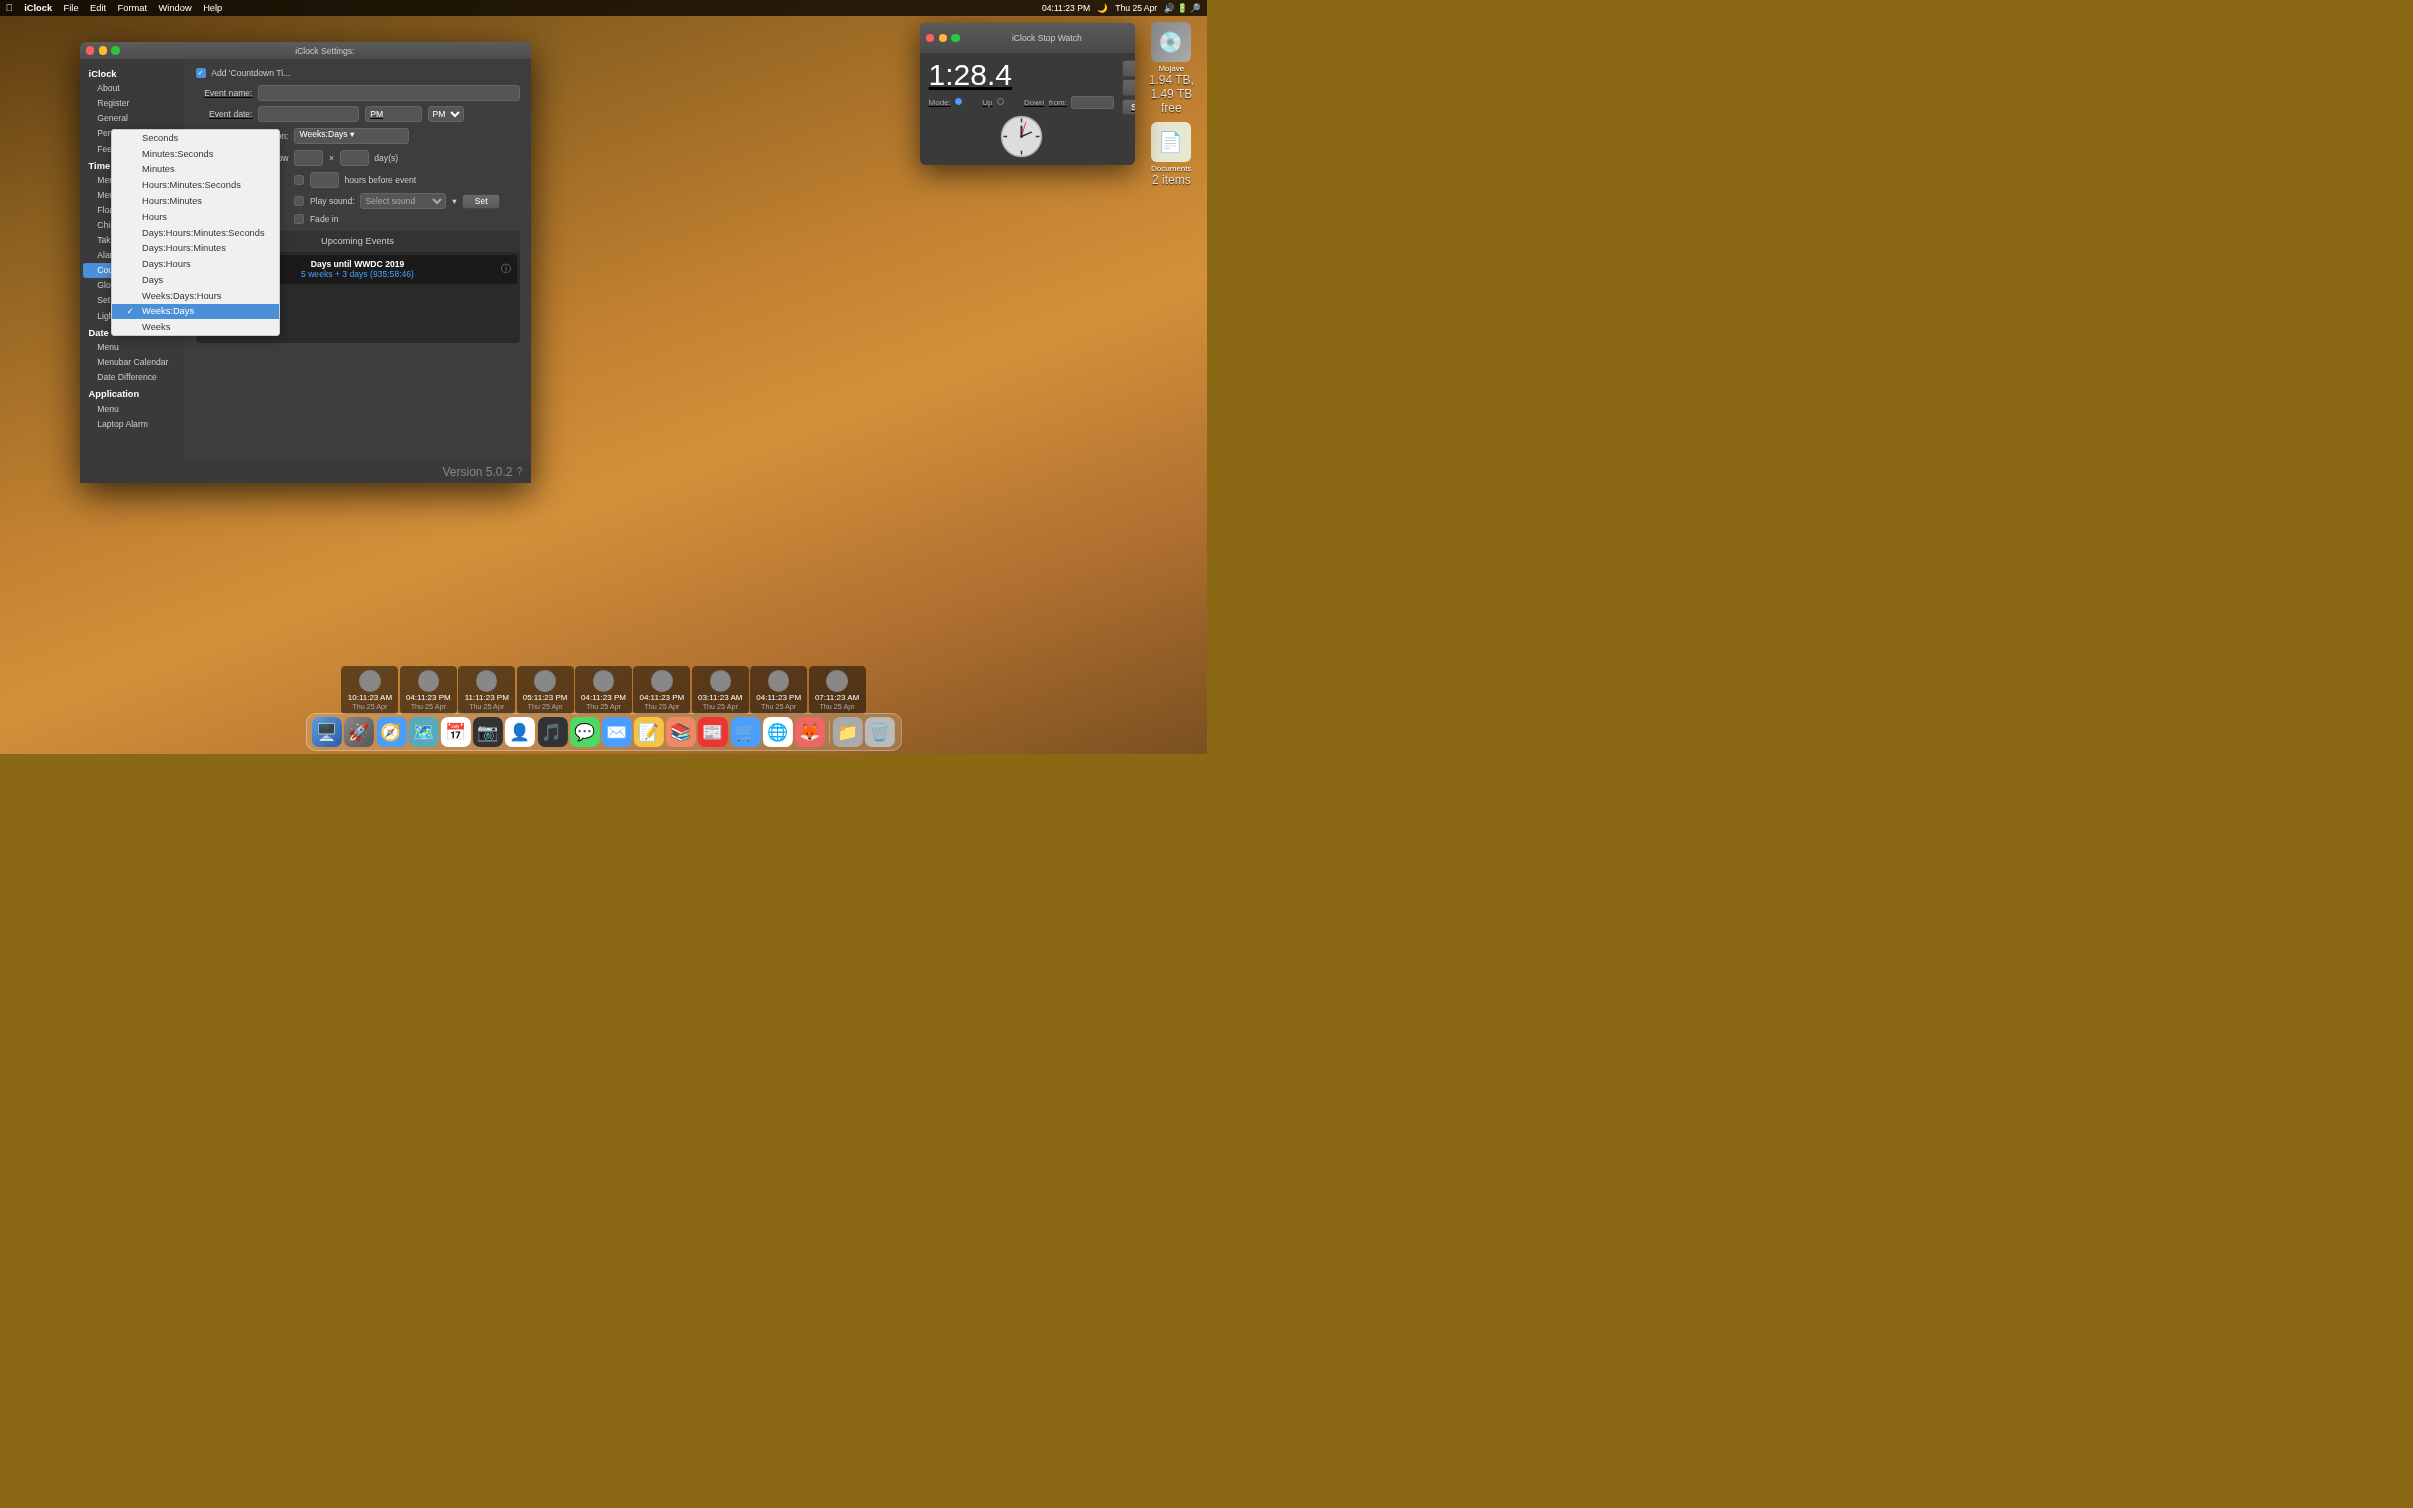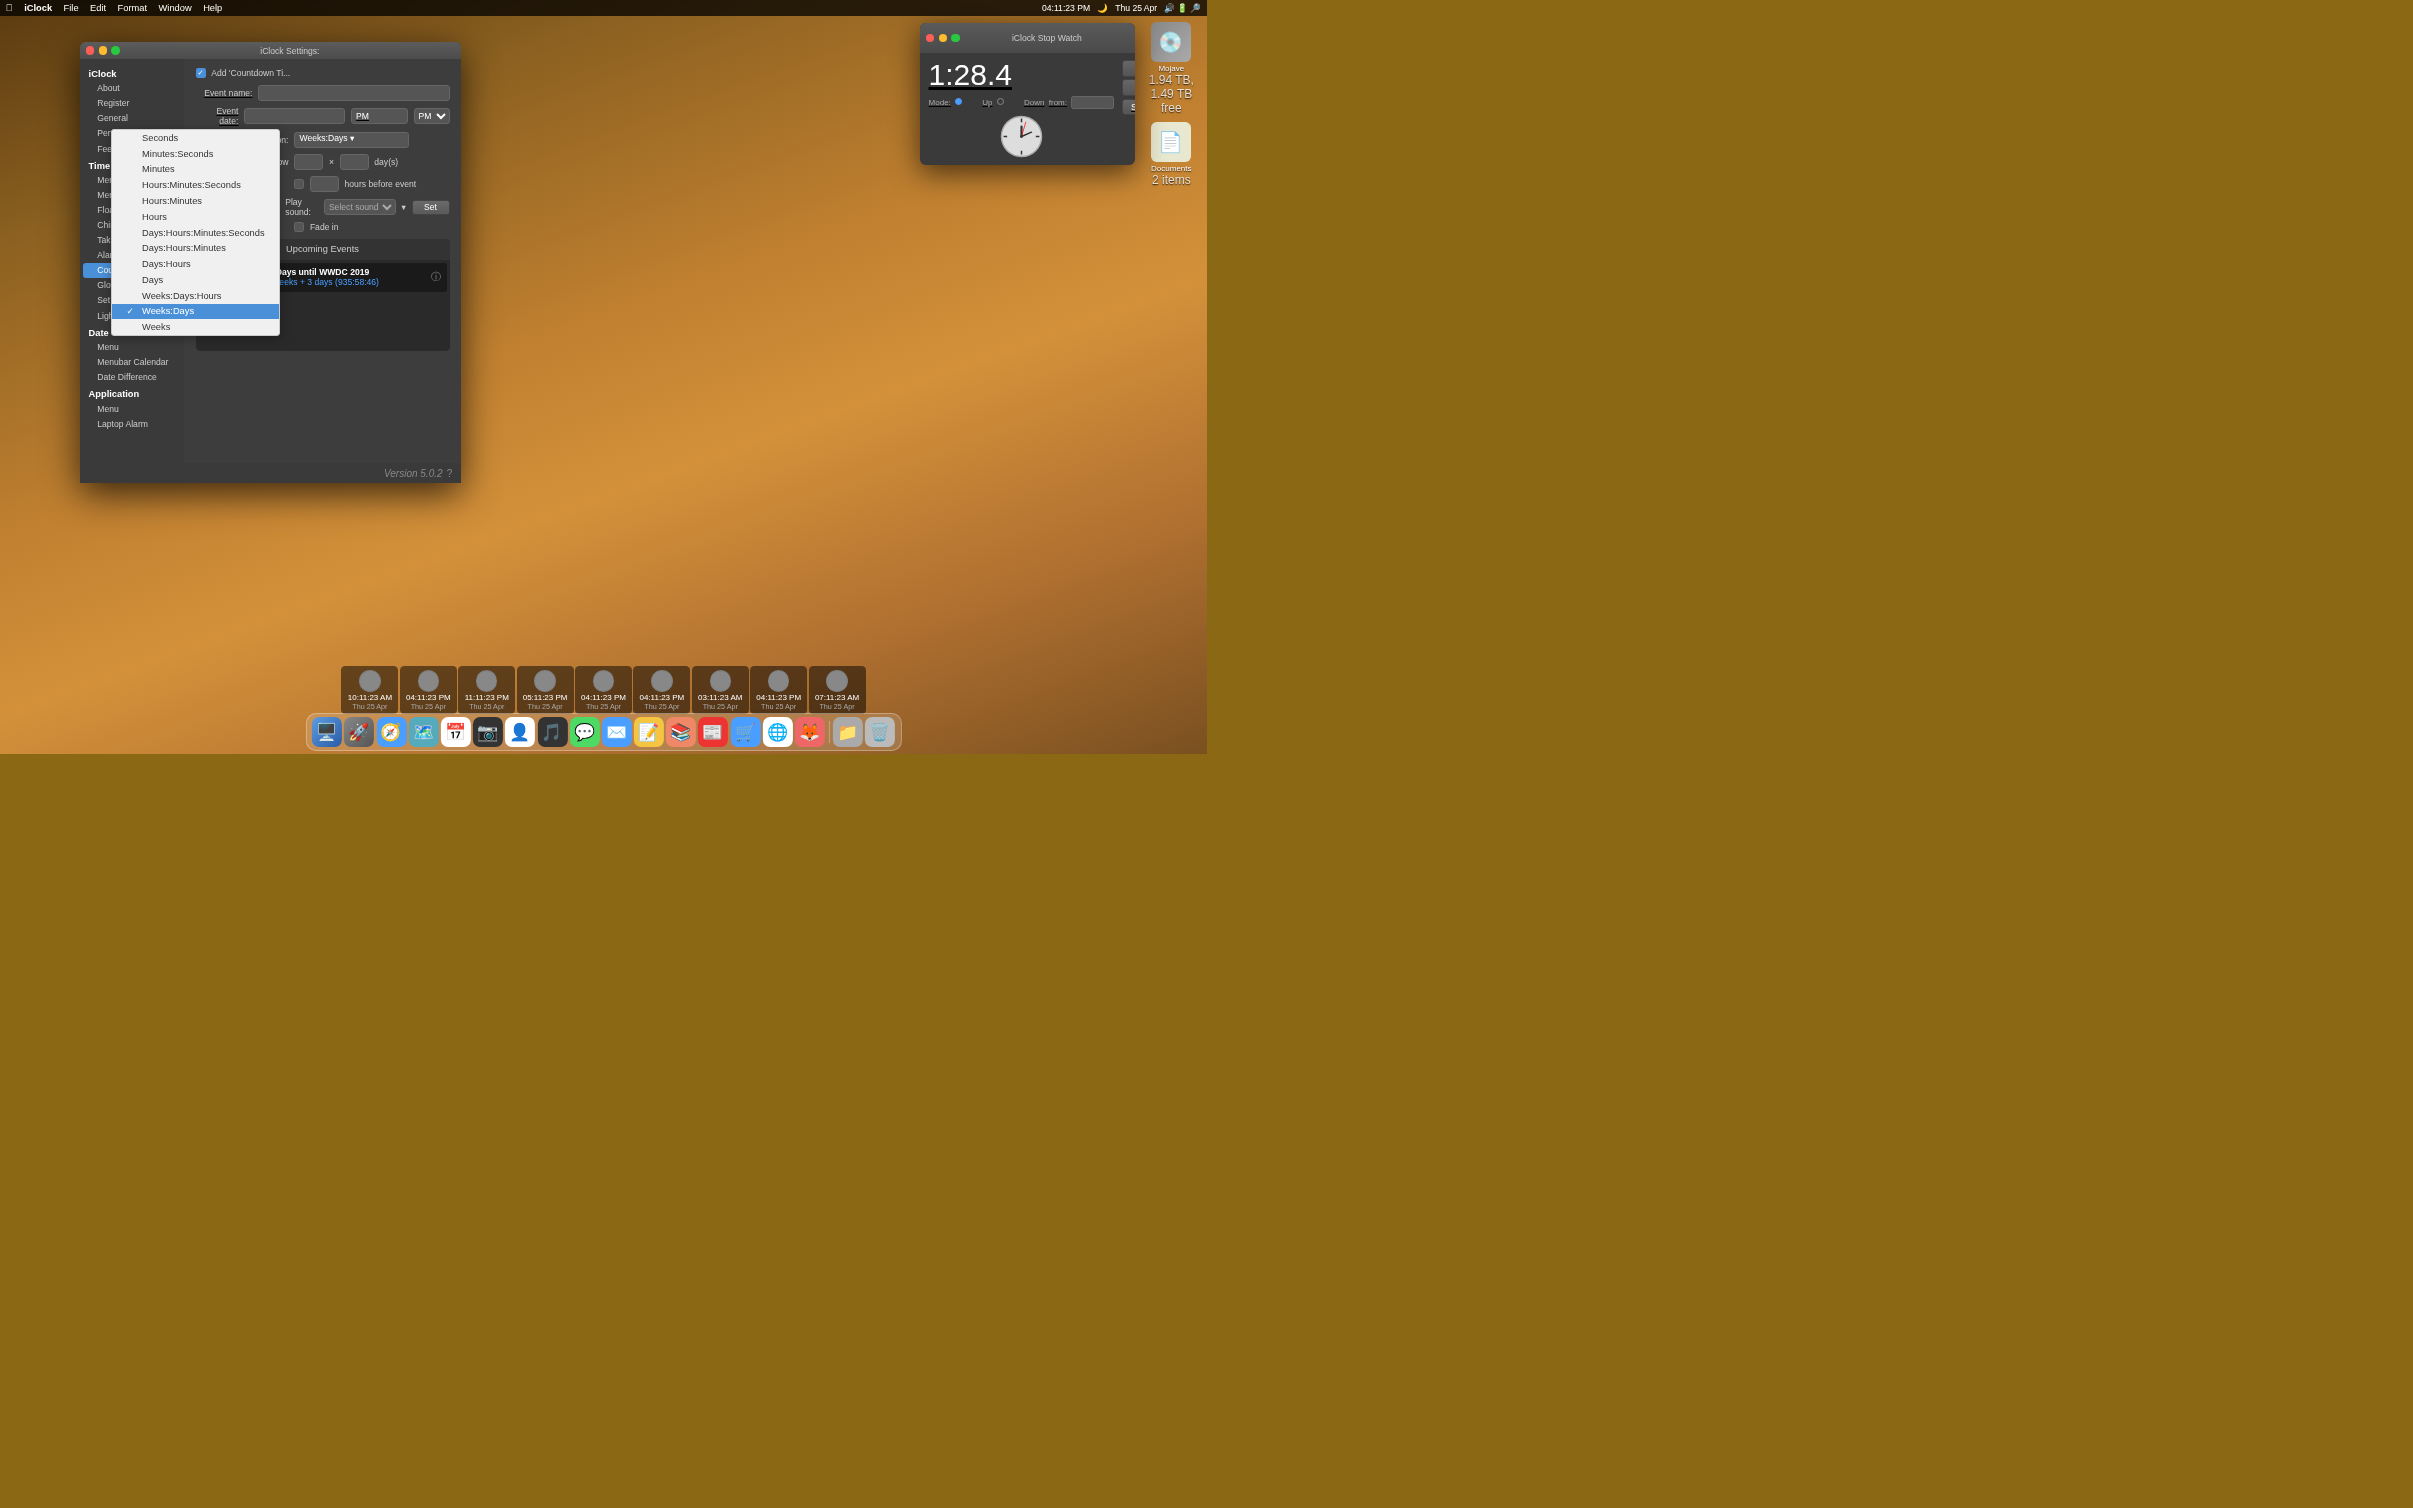--- a/index.html
+++ b/index.html
@@ -186,21 +186,21 @@
       padding: 2.2px 8.6px;
       cursor: pointer;
       white-space: nowrap;
     }
 
     
     .settings-window {
       position: absolute;
       top: 42px;
       left: 80px;
-      width: 381px;
+      width: 451px;
       background: #3d3d3d;
       border-radius: 5.7px;
       box-shadow: 0 10.8px 36px rgba(0,0,0,0.7);
       z-index: 300;
       overflow: visible;
     }
     .settings-titlebar {
       background: linear-gradient(to bottom, #5c5c5c, #4c4c4c);
       height: 17px;
       display: flex;
@@ -447,22 +447,21 @@
       left: 0;
       padding: 4.3px 8.6px;
       display: flex;
       justify-content: flex-end;
       align-items: center;
       gap: 4.3px;
       background: #3a3a3a;
     }
     .version-text {
       color: #888;
-      font-size: 10px;
-      font-style: italic;
+      font-size: 12px;
     }
 
     
     .dropdown-menu {
       position: absolute;
       top: 129px;
       left: 111px;
       background: #f0f0f0;
       border: 0.7px solid #ccc;
       border-radius: 2.9px;

